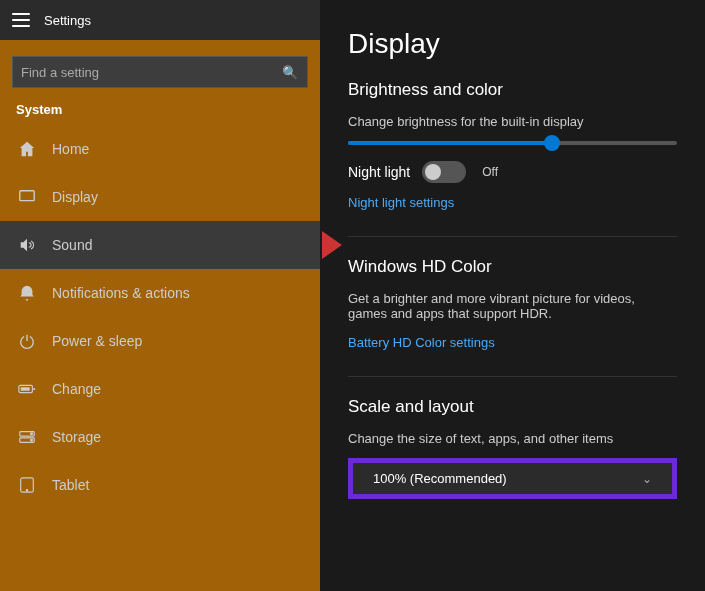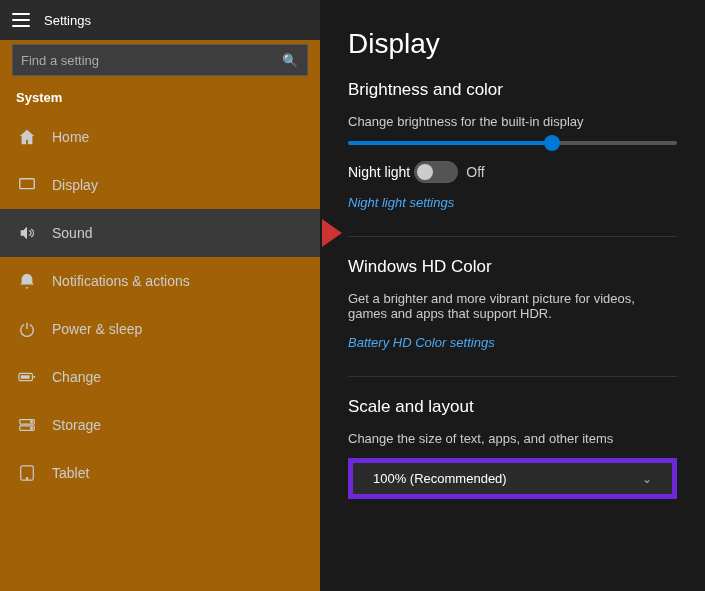--- a/index.html
+++ b/index.html
@@ -45,21 +45,21 @@
       background: #fff;
       border-radius: 1px;
     }
 
     .titlebar-title {
       color: #fff;
       font-size: 13px;
     }
 
     .search-box {
-      margin: 4px 12px 10px 12px;
+      margin: 16px 12px 10px 12px;
       display: flex;
       align-items: center;
       background: #3d3d3d;
       border: 1px solid #555;
       height: 32px;
       padding: 0 8px;
     }
     .search-box input {
       background: transparent;
       border: none;
@@ -206,52 +206,51 @@
 
     
     .toggle-row {
       display: flex;
       align-items: center;
       margin-bottom: 10px;
     }
     .toggle-label {
       color: #fff;
       font-size: 14px;
-      margin-right: 4px;
+      margin-right: 12px;
     }
     .toggle {
       width: 44px;
       height: 22px;
       background: #555;
       border-radius: 11px;
       position: relative;
       cursor: pointer;
     }
     .toggle .knob {
       position: absolute;
       left: 3px;
       top: 3px;
       width: 16px;
       height: 16px;
       background: #ccc;
       border-radius: 50%;
     }
     .toggle-state {
       color: #ccc;
-      font-size: 14px;
-      margin-left: 8px;
+      font-size: 12px;
+      margin-left: 16px;
     }
 
     .link-text {
       color: #4ca9f5;
       font-size: 13px;
       cursor: pointer;
       margin-bottom: 22px;
       display: inline-block;
-      font-style: italic;
     }
 
     .divider {
       border: none;
       border-top: 1px solid #333;
       margin: 4px 0 16px 0;
     }
 
     
     .dropdown {

